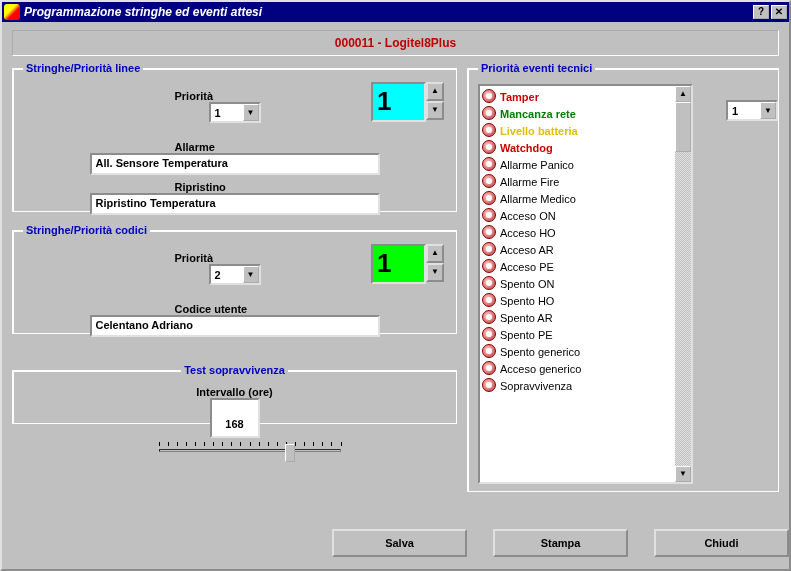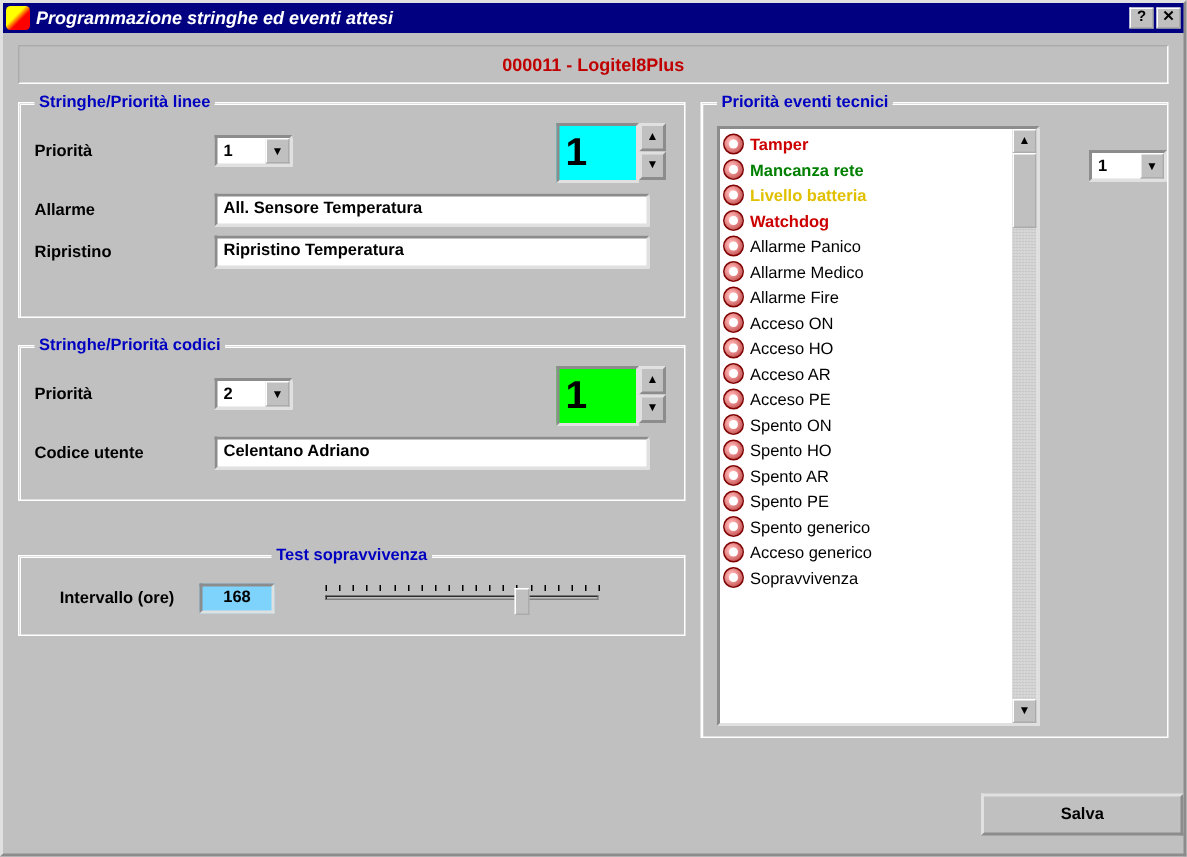--- a/index.html
+++ b/index.html
@@ -84,20 +84,21 @@
     color: #0000c0;
     font-weight: bold;
     font-size: 11px;
     padding: 0 3px;
     background:#c0c0c0;
   }
   .row {
     display: flex;
     align-items: center;
     margin: 6px 0;
+    flex-direction: column;
   }
   .lbl {
     width: 120px;
     font-weight: bold;
     font-size: 11px;
   }
   .combo {
     background: #fff;
     border: 2px inset #e0e0e0;
     height: 21px;
@@ -231,23 +232,23 @@
     position:absolute; top:0; width:1px; height:4px; background:#000;
   }
   .slider .thumb2 {
     position:absolute;
     top:6px; width:10px; height:18px;
     left:130px;
     background:#c0c0c0;
     border:1px outset #fff;
   }
   .survival-in {
-    background:#7dd3fc; border:2px inset #e0e0e0;
+    background:#ffffff; border:2px inset #e0e0e0;
     width:50px; height:20px;
-    padding:1px 3px;
+    padding:18px 3px;
     font-weight:bold;
   }
   .buttons {
     position:absolute;
     bottom:12px; left:0; right:0;
     display:flex;
     justify-content:flex-end;
     gap:26px;
   }
   .btn3 {
@@ -392,25 +393,25 @@
                 <div class="listitem">
                   <span class="li-icon"></span>
                   <span class="li-red">Watchdog</span>
                 </div>
                 <div class="listitem">
                   <span class="li-icon"></span>
                   <span class="li-plain">Allarme Panico</span>
                 </div>
                 <div class="listitem">
                   <span class="li-icon"></span>
+                  <span class="li-plain">Allarme Fire</span>
+                </div>
+                <div class="listitem">
+                  <span class="li-icon"></span>
                   <span class="li-plain">Allarme Medico</span>
-                </div>
-                <div class="listitem">
-                  <span class="li-icon"></span>
-                  <span class="li-plain">Allarme Fire</span>
                 </div>
                 <div class="listitem">
                   <span class="li-icon"></span>
                   <span class="li-plain">Acceso ON</span>
                 </div>
                 <div class="listitem">
                   <span class="li-icon"></span>
                   <span class="li-plain">Acceso HO</span>
                 </div>
                 <div class="listitem">
@@ -462,16 +463,18 @@
           <span class="combo right-combo">
             <span class="val">1</span>
             <span class="dd">▼</span>
           </span>
         </fieldset>
       </div>
     </div>
 
     <div class="buttons">
       <div class="btn3">Salva</div>
+      <div class="btn3">Stampa</div>
+      <div class="btn3">Chiudi</div>
     </div>
 
   </div>
 </div>
 
 </body></html>

